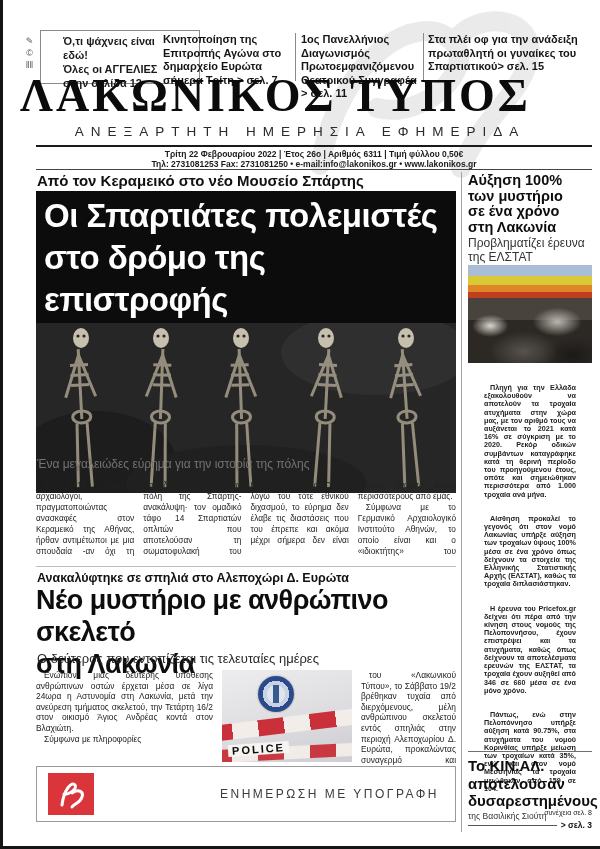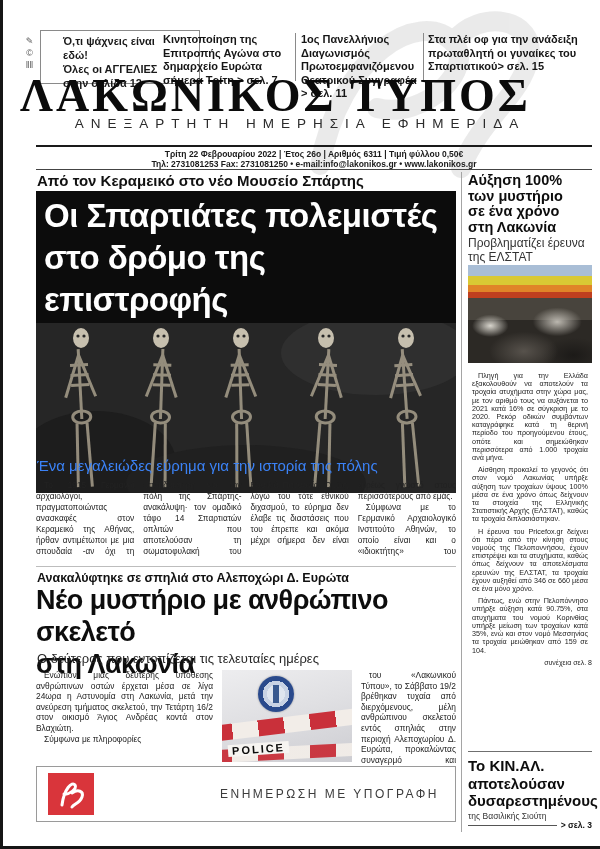--- a/index.html
+++ b/index.html
@@ -18,32 +18,32 @@
   .teaser{font-weight:bold;font-size:11px;line-height:13.5px;color:#151515;}
   .t2{left:163px;top:33px;width:128px;}
   .t3{left:301px;top:33px;width:116px;}
   .t4{left:428px;top:33px;width:163px;}
   .pageref{font-size:11px;font-weight:bold;margin-top:12px;}
   .vline{top:33px;width:1px;height:48px;background:#8a8a8a;}
   .v1{left:295px;} .v2{left:423px;}
   .masthead-title{left:20px;top:72px;width:560px;text-align:left;
       font-family:Liberation Serif, serif;font-weight:bold;font-size:46px;line-height:48px;
       letter-spacing:3px;color:#0b0b0b;white-space:nowrap;}
-  .masthead-subtitle{left:20px;top:116px;width:560px;text-align:center;font-size:13.5px;letter-spacing:7px;color:#2b2b2b;}
+  .masthead-subtitle{left:20px;top:124px;width:560px;text-align:center;font-size:13.5px;letter-spacing:7px;color:#2b2b2b;}
   .rule{left:36px;width:556px;background:#1a1a1a;}
   .rule-thick{top:145px;height:2px;}
   .rule-thin{top:169px;height:1px;background:#444;}
   .dateline{left:36px;top:149px;width:556px;text-align:center;font-weight:bold;font-size:8.5px;line-height:10px;color:#1a1a1a;}
 
   
   .kicker1{left:37px;top:172px;width:420px;font-weight:bold;font-size:15px;color:#111;}
   .photo1{left:36px;top:191px;width:420px;height:264px;background:#242424;}
   .headline-overlay{background:#0c0c0c;color:#fff;padding:4px 8px 2px 8px;
       font-weight:bold;font-size:33px;line-height:42px;letter-spacing:-.5px;}
-  .caption1{left:37px;top:457px;width:420px;font-size:15px;font-weight:500;color:#3b82f6;}
+  .caption1{left:37px;top:457px;width:420px;font-size:12px;font-weight:500;color:#737373;}
   .body1{left:36px;top:480px;width:420px;height:86px;column-count:4;column-gap:9px;
          font-size:8.3px;line-height:11px;text-align:justify;color:#222;overflow:hidden;}
   .body1 p{margin:0;text-indent:8px;}
   .cont{display:block;text-align:right;font-size:7.5px;color:#222;margin-top:2px;}
   .divider-h{left:36px;top:566px;width:420px;height:1px;background:#bdbdbd;}
   .kicker2{left:37px;top:571px;width:420px;font-weight:bold;font-size:12.5px;color:#111;}
   .headline2{left:36px;top:584px;width:424px;font-weight:bold;font-size:27px;line-height:32px;letter-spacing:-.5px;color:#0d0d0d;}
   .subhead2{left:37px;top:651px;width:420px;font-size:13px;color:#262626;}
   .body2{left:36px;top:670px;width:420px;display:flex;gap:9px;}
   .b2col{font-size:8.4px;line-height:10.6px;text-align:justify;color:#222;}
@@ -75,21 +75,21 @@
   .sb-h{left:468px;top:173px;width:124px;font-weight:bold;font-size:14.5px;line-height:15.5px;color:#0d0d0d;}
   .sb-sub{left:468px;top:237px;width:124px;font-size:12px;line-height:13.5px;color:#333;}
   .sb-photo{left:468px;top:265px;width:124px;height:98px;
      background:
        radial-gradient(ellipse 26px 16px at 18% 62%, #d8d5cd 0%, rgba(216,213,205,0) 70%),
        radial-gradient(ellipse 34px 20px at 72% 58%, #bcb8b0 0%, rgba(188,180,172,0) 72%),
        radial-gradient(ellipse 46px 26px at 45% 88%, #57524c 0%, rgba(87,82,76,0) 75%),
        radial-gradient(ellipse 40px 22px at 85% 92%, #1c1a18 0%, rgba(28,26,24,0) 80%),
        linear-gradient(180deg,#a9bed6 0 11%,#d9c934 11% 20%,#e08428 20% 28%,#bf3f1f 28% 34%,#48443d 34% 56%,#2c2925 56% 100%);}
   .sb-body{left:468px;top:368px;width:124px;font-size:7.2px;line-height:8.2px;text-align:justify;color:#222;}
-  .sb-body p{margin:4px;text-indent:6px;}
+  .sb-body p{margin:16px;text-indent:6px;font-weight:bold;}
   .sb-body .cont{font-size:7px;margin-top:1px;}
   .sb-divider{left:468px;top:751px;width:124px;height:1px;background:#6f6f6f;}
   .sb2-title{left:468px;top:757px;width:124px;font-weight:bold;font-size:15px;line-height:17.5px;color:#0d0d0d;}
   .sb2-byline{left:468px;top:811px;width:124px;font-size:8.5px;color:#333;}
   .sb2-pageline{left:468px;top:820px;width:124px;display:flex;align-items:center;gap:4px;}
   .sb2-pageline .dash{flex:1;height:1px;background:#555;}
   .sb2-pageline .ref{font-size:8.5px;font-weight:bold;color:#111;}
 </style>
 </head>
 <body>

